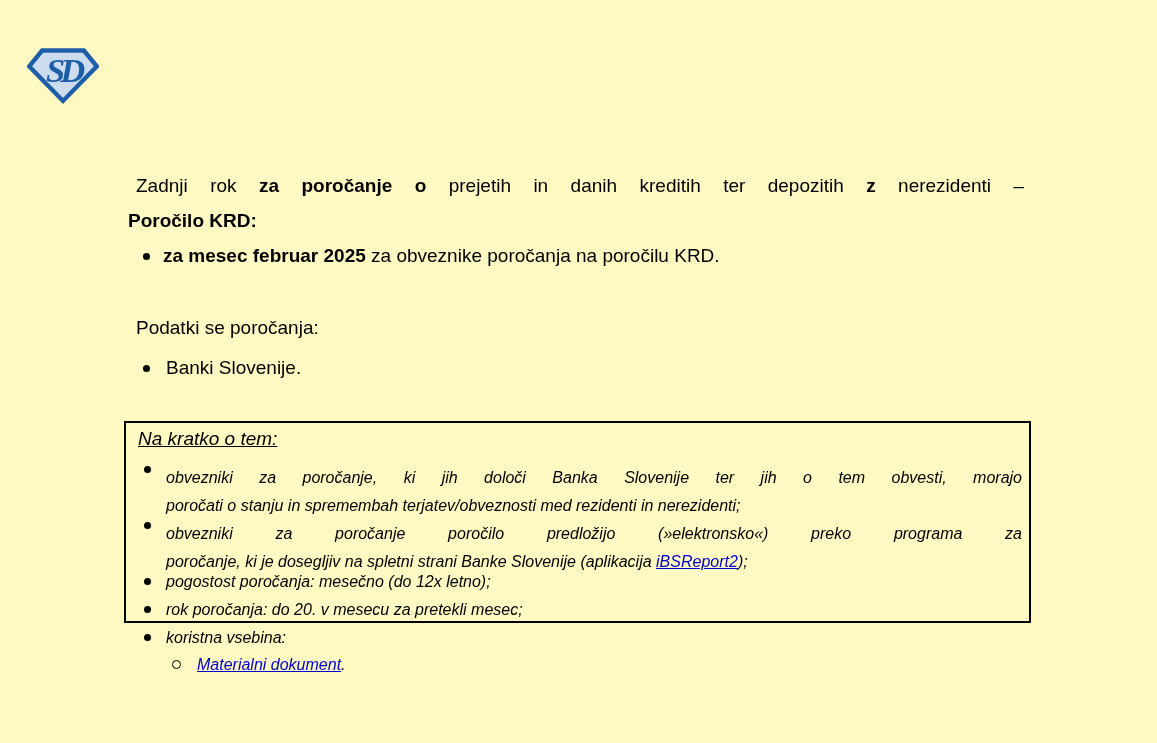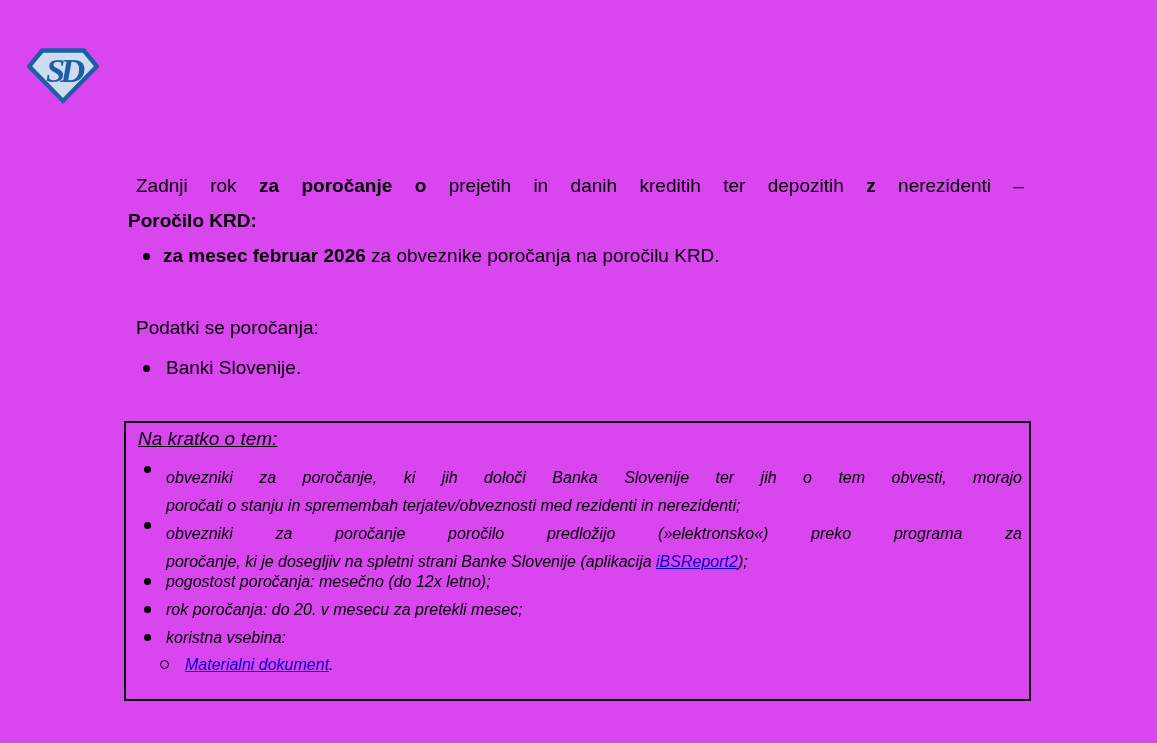--- a/index.html
+++ b/index.html
@@ -1,21 +1,21 @@
 <!DOCTYPE html>
 <html><head>
 <meta charset="utf-8">
 <style>
   * { margin: 0; padding: 0; box-sizing: border-box; }
   html, body { background: #ffffff; }
   .page {
     position: relative;
     width: 1157px;
     height: 743px;
-    background: #d946ef;
+    background: #fef9c3;
     color: #000000;
     font-family: "Liberation Sans", sans-serif;
     overflow: hidden;
     padding-left: 46px;
   }
   .abs { position: absolute; }
   .b { font-weight: bold; }
   .txt { font-size: 19px; line-height: 22px; }
   .just { text-align: justify; text-align-last: justify; margin-top: 8px; }
 
@@ -31,37 +31,37 @@
   .dot {
     position: absolute; left: 2px; top: 8px;
     width: 7px; height: 7px; background: #000; border-radius: 50%;
   }
   .feb-bullet { left: 141px; top: 245px; width: 890px; padding-left: 22px; }
   .podatki { left: 136px; top: 317px; width: 600px; }
   .banki-bullet { left: 141px; top: 357px; width: 600px; padding-left: 25px; }
 
   
   .infobox {
-    left: 124px; top: 421px; width: 907px; height: 280px;
+    left: 124px; top: 421px; width: 907px; height: 202px;
     border: 2px solid #000000;
     font-style: italic;
   }
   .infobox .row { position: absolute; left: 16px; width: 880px; padding-left: 24px; }
   .infobox .line { line-height: 28px; font-size: 16px; }
   .box-title {
     position: absolute; left: 12px; top: 5px;
     font-size: 19px; line-height: 22px;
     text-decoration: underline;
   }
   .row-b1 { top: 33px; }
   .row-b2 { top: 89px; }
   .row-b3 { top: 145px; }
   .row-b4 { top: 173px; }
   .row-b5 { top: 201px; }
-  .sub-row { position: absolute; left: 32px; top: 228px; width: 840px; padding-left: 27px; }
+  .sub-row { position: absolute; left: 44px; top: 228px; width: 840px; padding-left: 27px; }
   .circ {
     position: absolute; left: 2px; top: 9px;
     width: 9px; height: 9px; border: 1.5px solid #000; border-radius: 50%;
     background: transparent;
   }
   .infobox .dot { top: 10px; }
   a.doclink { text-decoration: underline; }
 </style>
 </head>
 <body>
@@ -73,21 +73,21 @@
       <polygon points="3,28 21,6 79,6 97,28 50,76" fill="#cddcee" stroke="#1d5ea8" stroke-width="6" stroke-linejoin="miter"></polygon>
       <text x="50" y="50" text-anchor="middle" font-family="Liberation Serif, serif" font-size="48" font-style="italic" font-weight="bold" fill="#1d5ea8" letter-spacing="-7">SD</text>
     </svg>
   </div>
 
   <div class="abs txt just intro-line1"><span>Zadnji rok </span><span class="b">za poročanje o</span><span> prejetih in danih kreditih ter depozitih </span><span class="b">z</span><span> nerezidenti –</span></div>
 
   <div class="abs txt b intro-line2">Poročilo KRD:</div>
 
   <div class="bullet-row txt feb-bullet">
-    <span class="dot"></span><span class="b">za mesec februar 2026</span><span> za obveznike poročanja na poročilu KRD.</span>
+    <span class="dot"></span><span class="b">za mesec februar 2025</span><span> za obveznike poročanja na poročilu KRD.</span>
   </div>
 
   <div class="abs txt podatki">Podatki se poročanja:</div>
 
   <div class="bullet-row txt banki-bullet">
     <span class="dot"></span><span>Banki Slovenije.</span>
   </div>
 
   <div class="abs infobox">
 

